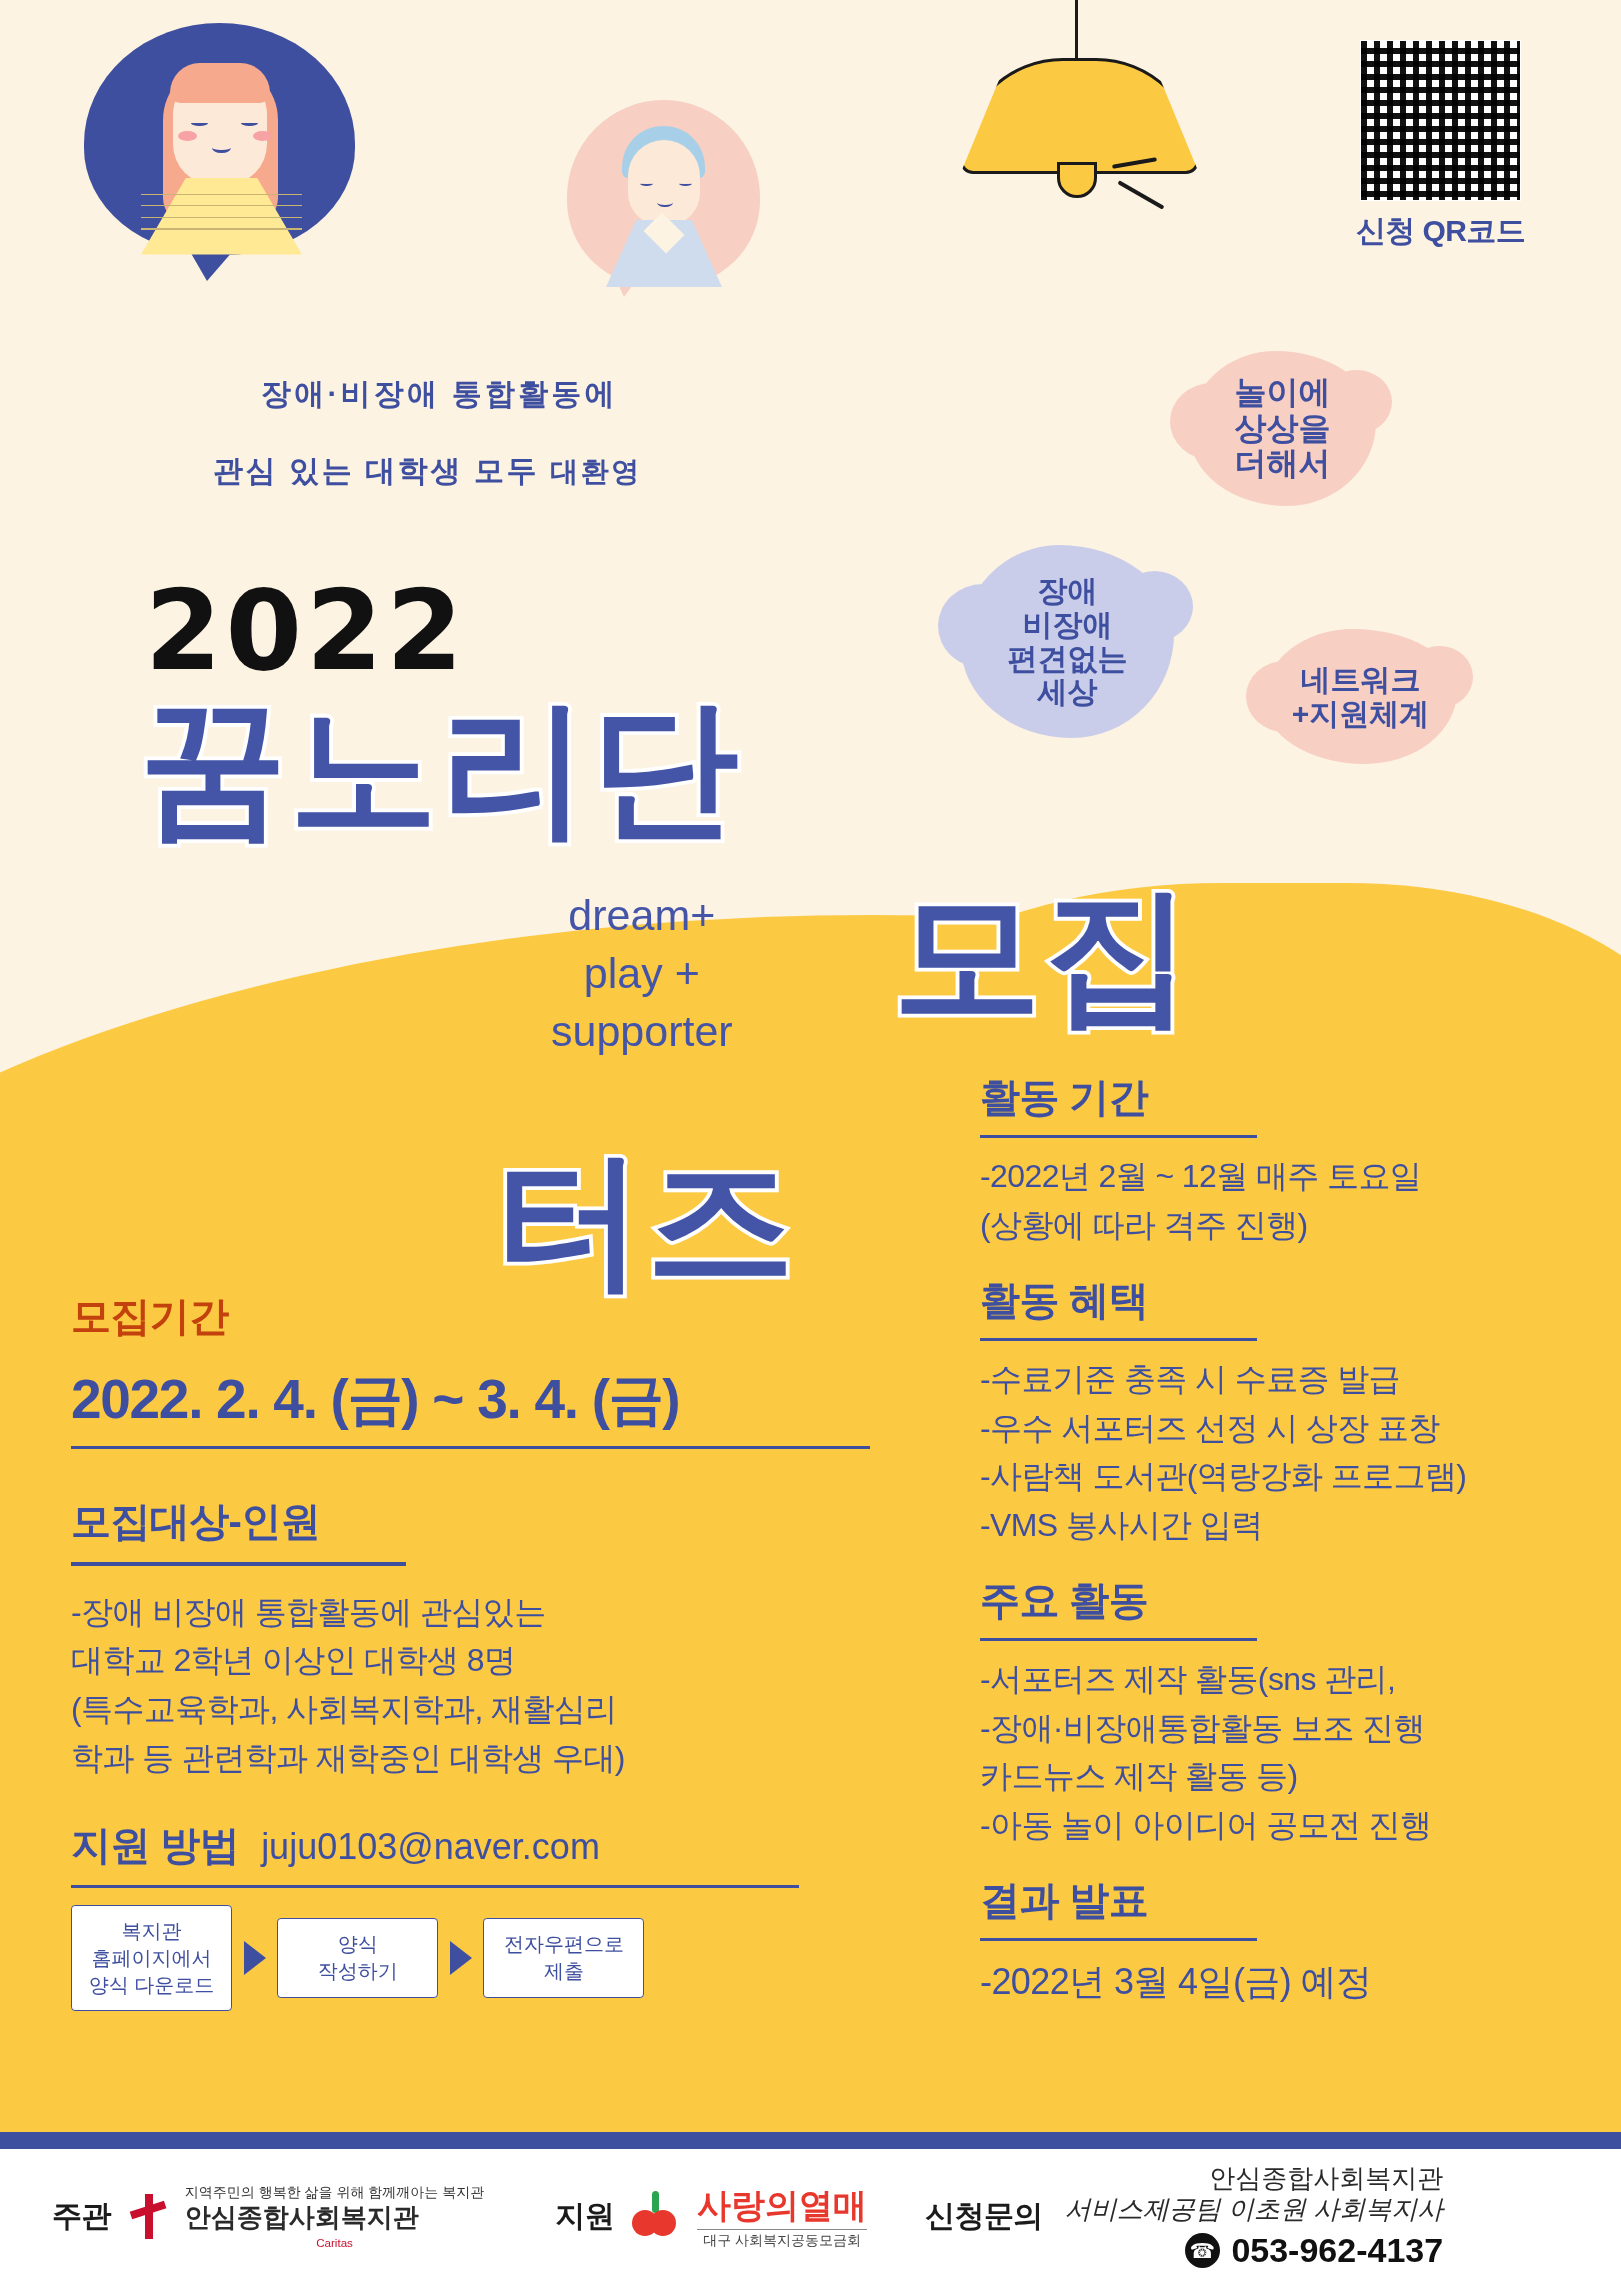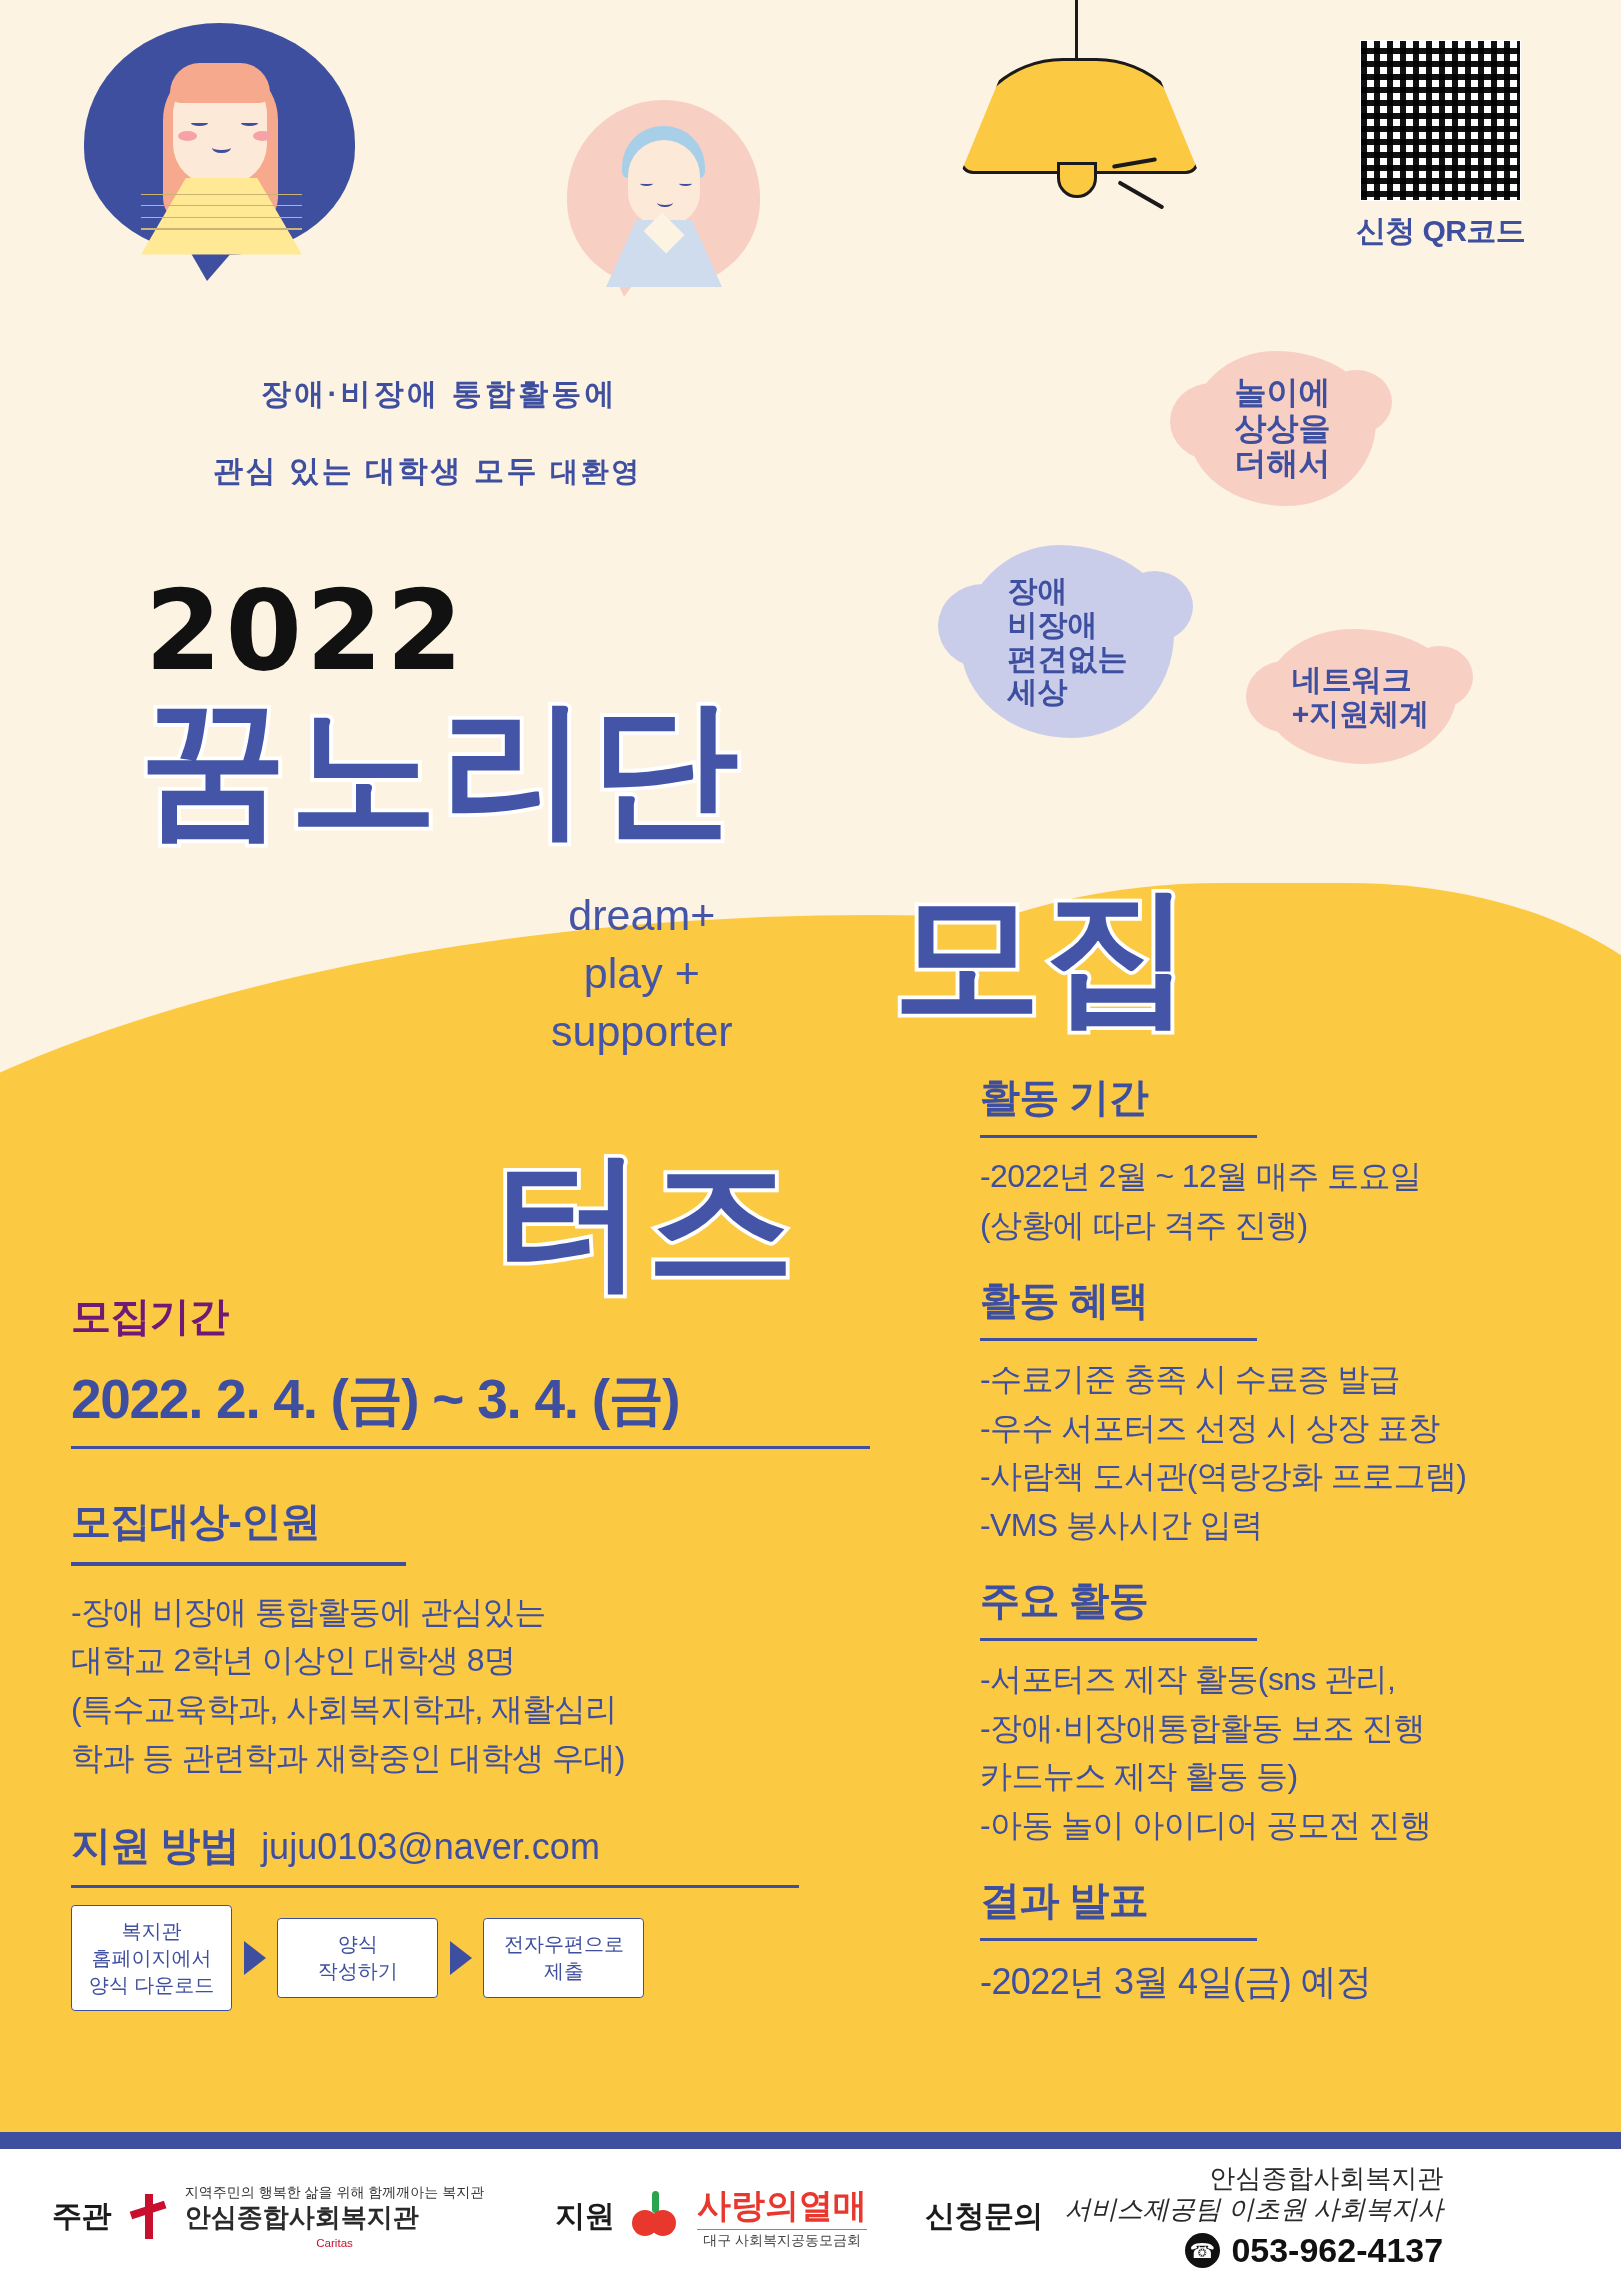--- a/index.html
+++ b/index.html
@@ -120,21 +120,21 @@
   }
   .qr-label { margin-top:10.3px; font-size:30px; color:#3f4fa0; font-weight:bold; letter-spacing:-0.6px;}
 
   
   .hand1 { position:absolute; left:261px; top:374px; font-size:30px; color:#3f4fa0; font-weight:bold; letter-spacing:3.2px; }
   .hand2 { position:absolute; left:213px; top:451px; font-size:30px; color:#3f4fa0; font-weight:bold; letter-spacing:2.6px;}
   .hand2 b { font-size:28px; }
 
   
   .cloud {
-    position:absolute; text-align:left;
+    position:absolute; text-align:center;
     color:#3f4fa0; font-weight:bold; line-height:1.12;
     display:flex; align-items:center; justify-content:center;
     border-radius:46% 54% 48% 52% / 52% 46% 54% 48%;
   }
   .cloud.pink { background:#f7cfc3; }
   .cloud.lav  { background:#c9cdea; }
   .cloud::before, .cloud::after{
     content:""; position:absolute; border-radius:50%;
     background:inherit;
   }
@@ -297,21 +297,21 @@
 
   <div class="year">2022</div>
   <div class="kt t1">꿈노리단</div>
   <div class="kt t3">터즈</div>
   <div class="kt t4">모집</div>
   <div class="eng" style="white-space:pre-line">dream+
 play +
 supporter</div>
 
   <div class="col-left">
-    <div class="h-mojib sec-head" style="color:#701a75">모집기간</div>
+    <div class="h-mojib sec-head" style="color:#c2410c">모집기간</div>
     <div class="big-date">2022. 2. 4. (금) ~ 3. 4. (금)</div>
     <div class="hr-line" style="width:799px;"></div>
 
     <div style="margin-top:45px;">
       <div class="h2 sec-head">모집대상-인원</div>
       <div class="hr-line" style="width:335px;margin-top:13px;"></div>
       <div class="body-txt" style="margin-top:22px;">
         <div>-장애 비장애 통합활동에 관심있는</div>
         <div> 대학교 2학년 이상인 대학생 8명</div>
         <div>(특수교육학과, 사회복지학과, 재활심리</div>

